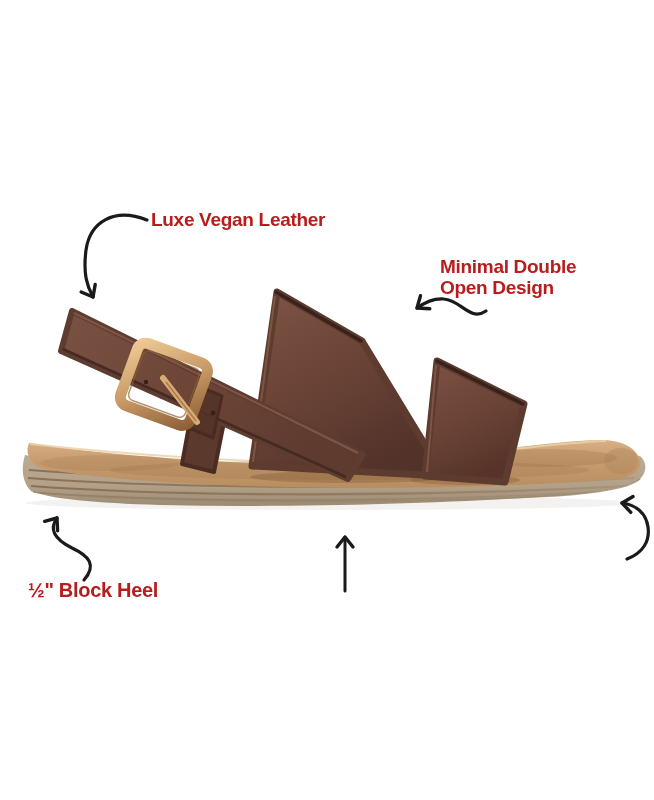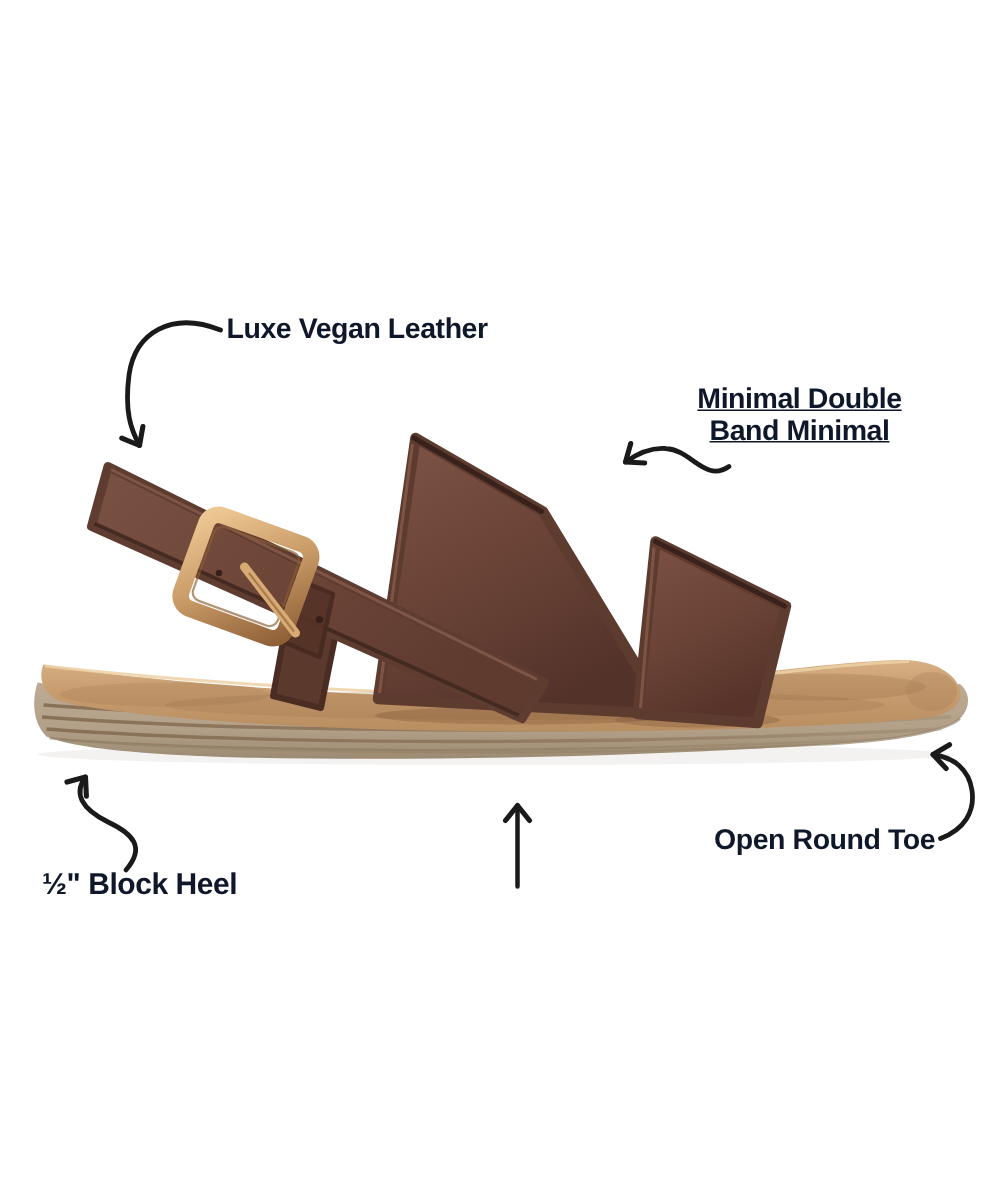--- a/index.html
+++ b/index.html
@@ -10,25 +10,25 @@
     overflow:hidden;
     font-family:"Liberation Sans", sans-serif;
   }
   svg.art{position:absolute;left:0;top:0;width:654px;height:800px;display:block;}
   .label{
     position:absolute;
     font-family:"Liberation Sans", sans-serif;
     font-weight:700;
     font-size:19px;
     letter-spacing:-0.3px;
-    color:#0f172a;
+    color:#b91c1c;
     white-space:nowrap;
     line-height:21px;
   }
-  .label.center{text-align:center;text-decoration:underline;}
+  .label.center{}
   #label-vegan{left:151px;top:209px;}
   #label-band{left:440px;top:256px;width:186px;white-space:normal;}
   #label-heel{left:28px;top:580px;font-size:20px;}
   #label-fit{left:230px;top:591px;}
   #label-toe{left:476px;top:550px;}
 </style>
 </head>
 <body>
 
 <div class="stage">
@@ -140,21 +140,20 @@
     <path d="M 486 311 C 470 322 461 300 444 299 C 433 298 424 303 417 308" fill="none" stroke="#1a1a1a" stroke-width="3.2" stroke-linecap="round" marker-end="url(#ah)"></path>
     <path d="M 84 580 C 97 565 89 556 72 548 C 54 539 49 529 57 518" fill="none" stroke="#1a1a1a" stroke-width="3.2" stroke-linecap="round" marker-end="url(#ah)"></path>
     <path d="M 345 591 L 345 537" fill="none" stroke="#1a1a1a" stroke-width="3" stroke-linecap="round" marker-end="url(#ah)"></path>
     <path d="M 627 559 C 643 553 650 541 648 527 C 646 513 636 505 622 503" fill="none" stroke="#1a1a1a" stroke-width="3.2" stroke-linecap="round" marker-end="url(#ah)"></path>
   </svg>
 
   <div class="label" id="label-vegan">Luxe Vegan Leather</div>
 
   <div class="label center" id="label-band">
     <span style="display:block">Minimal Double</span>
-    <span style="display:block">Band Minimal</span>
+    <span style="display:block">Open Design</span>
   </div>
 
   <div class="label" id="label-heel">½" Block Heel</div>
 
 
-  <div class="label" id="label-toe">Open Round Toe</div>
 
 </div>
 
 </body></html>

